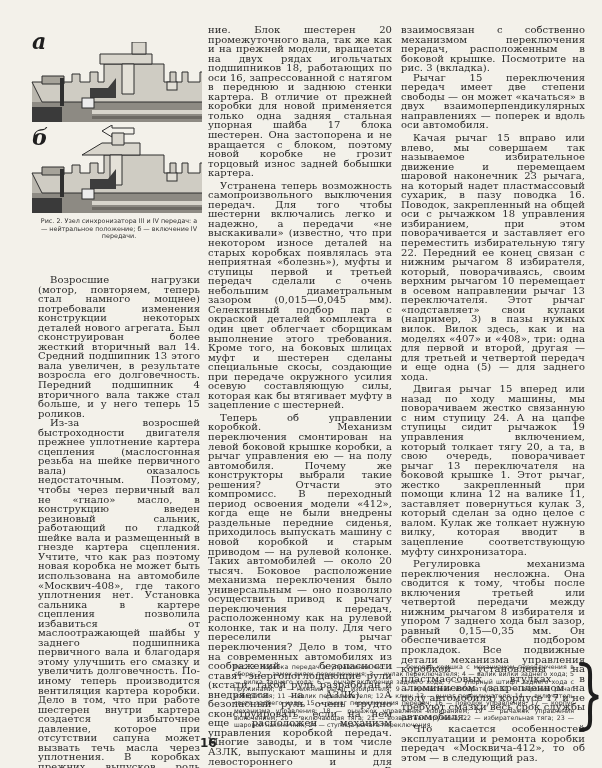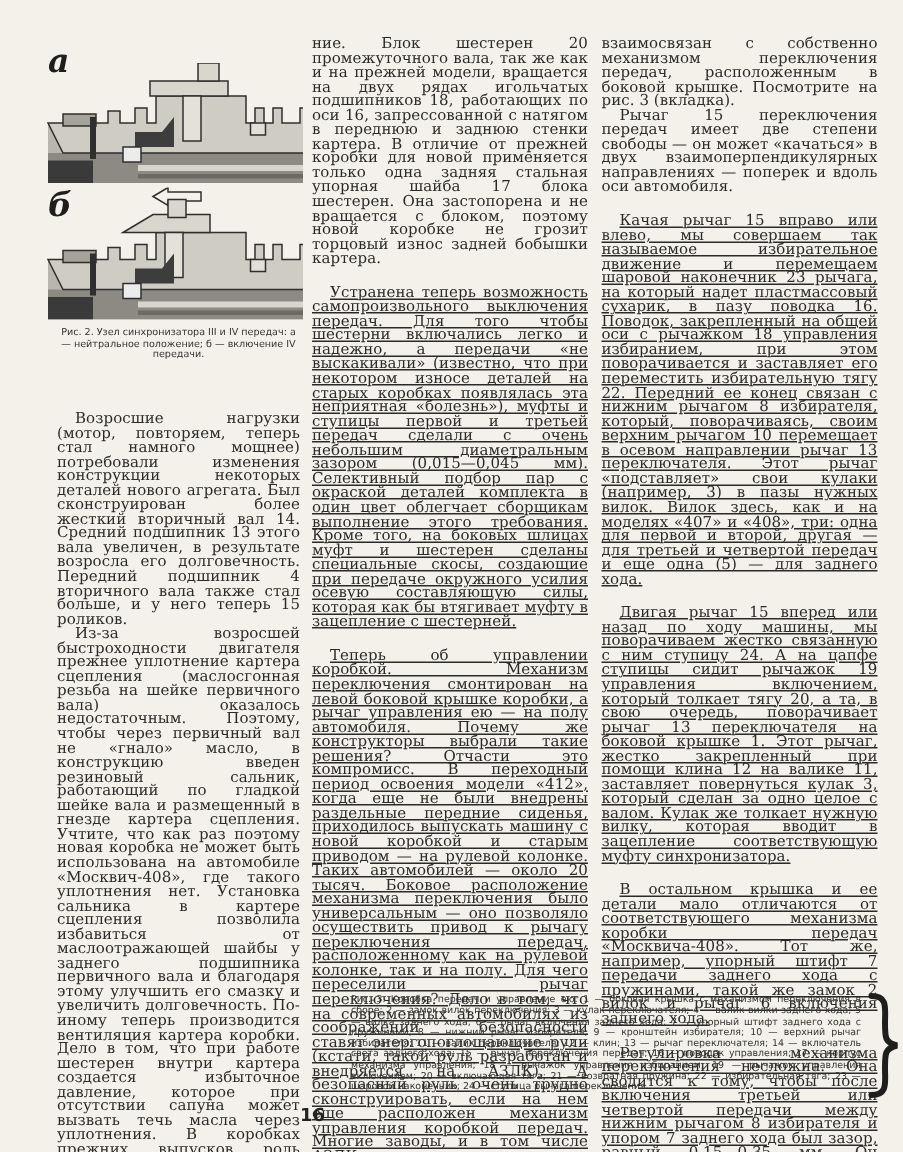--- a/index.html
+++ b/index.html
@@ -13,21 +13,21 @@
   .col {
     position:absolute;
     font-size:10px;
     line-height:9.55px;
     text-align:justify;
     hyphens:manual;
     letter-spacing:0.05px;
   }
   .col p { margin:0; text-indent:12px; }
   .col p.noindent { text-indent:0; }
-  .col p.gap { margin-top:13px;text-decoration:underline; }
+  .col p.gap { margin-top:3px; }
   #col1 { left:38px; top:275px; width:162px; }
   #col2 { left:208px; top:25px; width:184px; }
   #col3 { left:401px; top:25px; width:184px; }
 
   .fig {
     position:absolute; left:12px; width:190px;
   }
   .fig-label {
     position:absolute; font-family:"DejaVu Serif", serif; font-style:italic;
     font-size:22px; font-weight:bold; color:#1e1e1e;
@@ -108,21 +108,20 @@
   <p class="gap">Устранена теперь возможность самопроизвольного выключения передач. Для того чтобы шестерни включались легко и надежно, а передачи «не выскакивали» (известно, что при некотором износе деталей на старых коробках появлялась эта неприятная «болезнь»), муфты и ступицы первой и третьей передач сделали с очень небольшим диаметральным зазором (0,015—0,045 мм). Селективный подбор пар с окраской деталей комплекта в один цвет облегчает сборщикам выполнение этого требования. Кроме того, на боковых шлицах муфт и шестерен сделаны специальные скосы, создающие при передаче окружного усилия осевую составляющую силы, которая как бы втягивает муфту в зацепление с шестерней.</p>
   <p class="gap">Теперь об управлении коробкой. Механизм переключения смонтирован на левой боковой крышке коробки, а рычаг управления ею — на полу автомобиля. Почему же конструкторы выбрали такие решения? Отчасти это компромисс. В переходный период освоения модели «412», когда еще не были внедрены раздельные передние сиденья, приходилось выпускать машину с новой коробкой и старым приводом — на рулевой колонке. Таких автомобилей — около 20 тысяч. Боковое расположение механизма переключения было универсальным — оно позволяло осуществить привод к рычагу переключения передач, расположенному как на рулевой колонке, так и на полу. Для чего переселили рычаг переключения? Дело в том, что на современных автомобилях из соображений безопасности ставят энергопоглощающие рули (кстати, такой руль разработан и внедряется на АЗЛК). А безопасный руль очень трудно сконструировать, если на нем еще расположен механизм управления коробкой передач. Многие заводы, и в том числе АЗЛК, выпускают машины и для левостороннего и для правостороннего движения. В этом случае рычаг на полу просто незаменим — ведь управлять им удобно и левой и правой рукой, а кинематика остается без изменений. И наконец, в этом случае сокращается длина тяг привода управления. Отсюда — уменьшение усилий, бесшумность, быстрота и четкость переключения передач.</p>
   <p class="gap">Рассмотрим, как же работает механизм управления коробкой и как он</p>
 </div>
 
 <div id="col3" class="col">
   <p class="noindent">взаимосвязан с собственно механизмом переключения передач, расположенным в боковой крышке. Посмотрите на рис. 3 (вкладка).</p>
   <p>Рычаг 15 переключения передач имеет две степени свободы — он может «качаться» в двух взаимоперпендикулярных направлениях — поперек и вдоль оси автомобиля.</p>
   <p class="gap">Качая рычаг 15 вправо или влево, мы совершаем так называемое избирательное движение и перемещаем шаровой наконечник 23 рычага, на который надет пластмассовый сухарик, в пазу поводка 16. Поводок, закрепленный на общей оси с рычажком 18 управления избиранием, при этом поворачивается и заставляет его переместить избирательную тягу 22. Передний ее конец связан с нижним рычагом 8 избирателя, который, поворачиваясь, своим верхним рычагом 10 перемещает в осевом направлении рычаг 13 переключателя. Этот рычаг «подставляет» свои кулаки (например, 3) в пазы нужных вилок. Вилок здесь, как и на моделях «407» и «408», три: одна для первой и второй, другая — для третьей и четвертой передач и еще одна (5) — для заднего хода.</p>
   <p class="gap">Двигая рычаг 15 вперед или назад по ходу машины, мы поворачиваем жестко связанную с ним ступицу 24. А на цапфе ступицы сидит рычажок 19 управления включением, который толкает тягу 20, а та, в свою очередь, поворачивает рычаг 13 переключателя на боковой крышке 1. Этот рычаг, жестко закрепленный при помощи клина 12 на валике 11, заставляет повернуться кулак 3, который сделан за одно целое с валом. Кулак же толкает нужную вилку, которая вводит в зацепление соответствующую муфту синхронизатора.</p>
-  <p class="gap">В остальном крышка и ее детали мало отличаются от соответствующего механизма коробки передач «Москвича-408». Тот же, например, упорный штифт 7 передачи заднего хода с пружинами, такой же замок 2 вилок и рычаг 6 включения заднего хода.</p>
   <p class="gap">Регулировка механизма переключения несложна. Она сводится к тому, чтобы после включения третьей или четвертой передачи между нижним рычагом 8 избирателя и упором 7 заднего хода был зазор, равный 0,15—0,35 мм. Он обеспечивается подбором прокладок. Все подвижные детали механизма управления коробкой установлены на пластмассовых втулках в алюминиевом (закрепленном на полу автомобиля) корпусе 17 и не требуют смазки весь срок службы автомобиля.</p>
   <p class="gap">Что касается особенностей эксплуатации и ремонта коробки передач «Москвича-412», то об этом — в следующий раз.</p>
 </div>
 
 <div id="fig3-caption">Рис. 3. Коробка передач и управление ею: 1 — боковая крышка с механизмом переключения в сборе; 2 — замок вилок переключения; 3 — кулак переключателя; 4 — валик вилки заднего хода; 5 — вилка заднего хода; 6 — рычаг включения заднего хода; 7 — упорный штифт заднего хода с пружинами; 8 — нижний рычаг избирателя; 9 — кронштейн избирателя; 10 — верхний рычаг избирателя; 11 — валик переключателя; 12 — клин; 13 — рычаг переключателя; 14 — включатель света заднего хода; 15 — рычаг переключения передач; 16 — поводок управления; 17 — корпус механизма управления; 18 — рычажок управления избиранием; 19 — рычажок управления включением; 20 — включающая тяга; 21 — возвратная пружина; 22 — избирательная тяга; 23 — шаровой наконечник; 24 — ступица рычага переключения.</div>
 
 <svg id="brace" viewBox="0 0 22 70">
   <path d="M3 2 C14 2 12 10 12 20 C12 30 12 33 20 35 C12 37 12 40 12 50 C12 60 14 68 3 68" fill="none" stroke="#1e1e1e" stroke-width="4" stroke-linecap="round"></path>
 </svg>
 

